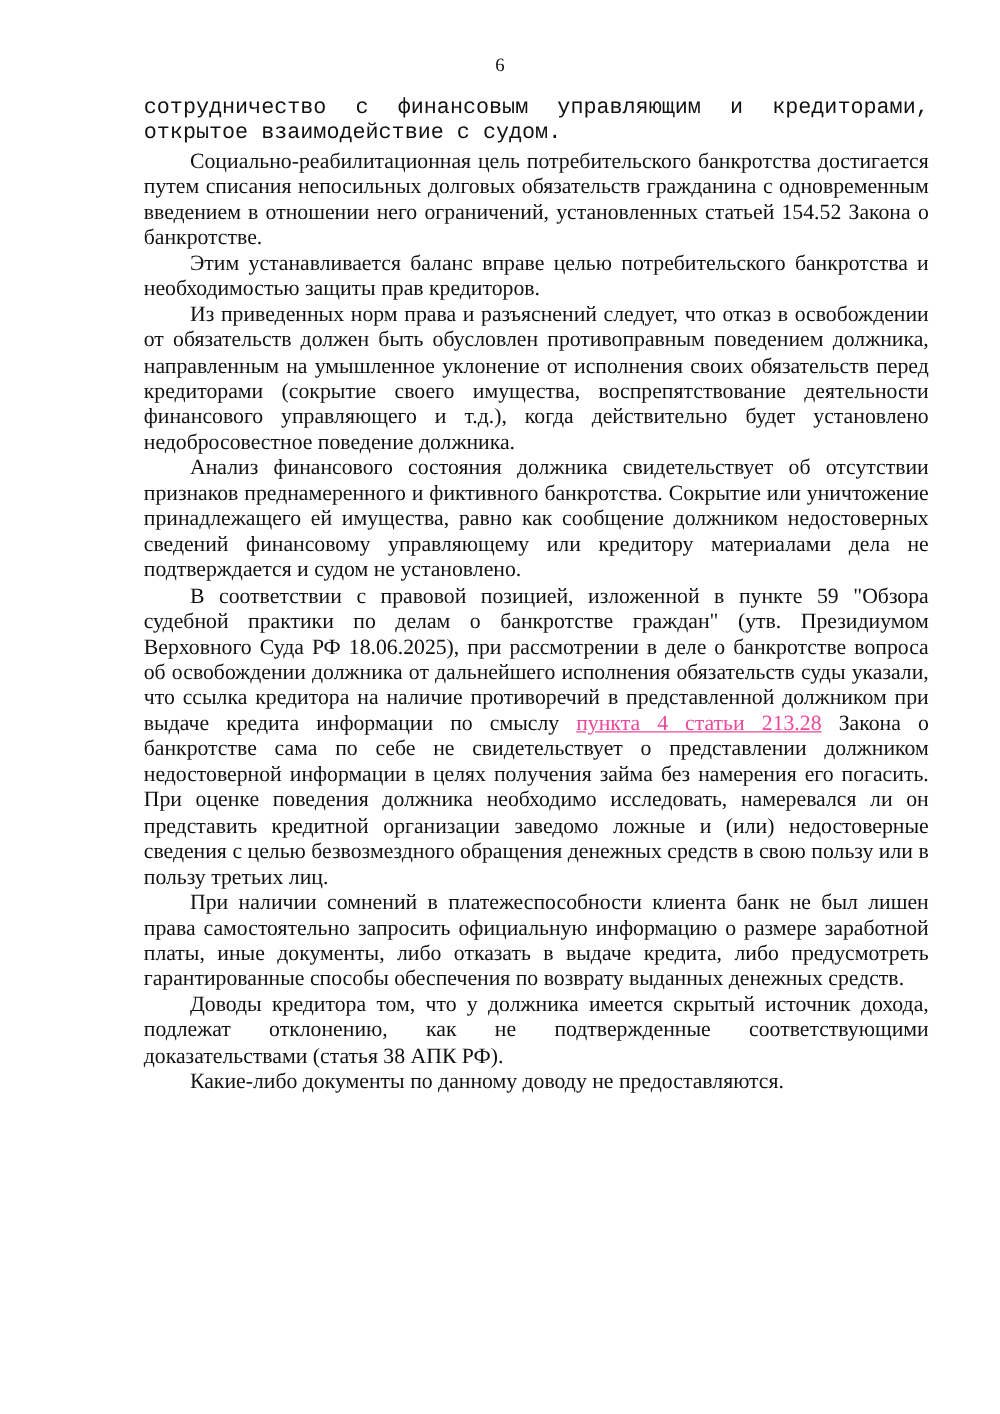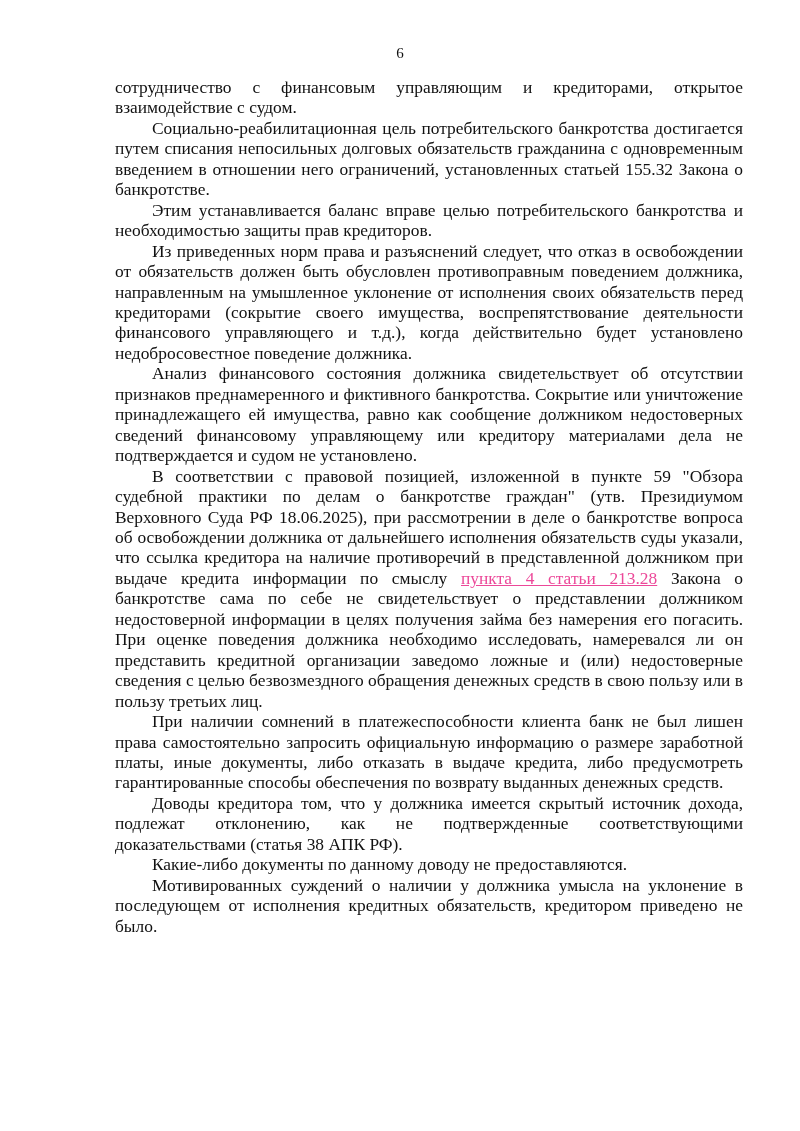--- a/index.html
+++ b/index.html
@@ -32,36 +32,36 @@
       font-size: 17.4px;
       line-height: 20.45px;
     }
     .content p {
       margin: 0;
       text-align: justify;
       text-indent: 37px;
     }
     .content p.no-indent {
       text-indent: 0;
+      font-family: Liberation Mono, monospace;
     }
     .doc-link {
       color: #ec4899;
       text-decoration: underline;
       cursor: pointer;
     }
   </style>
 </head>
 <body>
 
 <div class="page-number">6</div>
 
 <div class="content">
   <p class="no-indent">сотрудничество с финансовым управляющим и кредиторами, открытое взаимодействие с судом.</p>
-  <p>Социально-реабилитационная цель потребительского банкротства достигается путем списания непосильных долговых обязательств гражданина с одновременным введением в отношении него ограничений, установленных статьей 155.32 Закона о банкротстве.</p>
+  <p>Социально-реабилитационная цель потребительского банкротства достигается путем списания непосильных долговых обязательств гражданина с одновременным введением в отношении него ограничений, установленных статьей 154.52 Закона о банкротстве.</p>
   <p>Этим устанавливается баланс вправе целью потребительского банкротства и необходимостью защиты прав кредиторов.</p>
   <p>Из приведенных норм права и разъяснений следует, что отказ в освобождении от обязательств должен быть обусловлен противоправным поведением должника, направленным на умышленное уклонение от исполнения своих обязательств перед кредиторами (сокрытие своего имущества, воспрепятствование деятельности финансового управляющего и т.д.), когда действительно будет установлено недобросовестное поведение должника.</p>
   <p>Анализ финансового состояния должника свидетельствует об отсутствии признаков преднамеренного и фиктивного банкротства. Сокрытие или уничтожение принадлежащего ей имущества, равно как сообщение должником недостоверных сведений финансовому управляющему или кредитору материалами дела не подтверждается и судом не установлено.</p>
   <p><span>В соответствии с правовой позицией, изложенной в пункте 59 "Обзора судебной практики по делам о банкротстве граждан" (утв. Президиумом Верховного Суда РФ 18.06.2025), при рассмотрении в деле о банкротстве вопроса об освобождении должника от дальнейшего исполнения обязательств суды указали, что ссылка кредитора на наличие противоречий в представленной должником при выдаче кредита информации по смыслу </span><a class="doc-link">пункта 4 статьи 213.28</a><span> Закона о банкротстве сама по себе не свидетельствует о представлении должником недостоверной информации в целях получения займа без намерения его погасить. При оценке поведения должника необходимо исследовать, намеревался ли он представить кредитной организации заведомо ложные и (или) недостоверные сведения с целью безвозмездного обращения денежных средств в свою пользу или в пользу третьих лиц.</span></p>
   <p>При наличии сомнений в платежеспособности клиента банк не был лишен права самостоятельно запросить официальную информацию о размере заработной платы, иные документы, либо отказать в выдаче кредита, либо предусмотреть гарантированные способы обеспечения по возврату выданных денежных средств.</p>
   <p>Доводы кредитора том, что у должника имеется скрытый источник дохода, подлежат отклонению, как не подтвержденные соответствующими доказательствами (статья 38 АПК РФ).</p>
   <p>Какие-либо документы по данному доводу не предоставляются.</p>
-  <p>Мотивированных суждений о наличии у должника умысла на уклонение в последующем от исполнения кредитных обязательств, кредитором приведено не было.</p>
 </div>
 
 </body></html>

